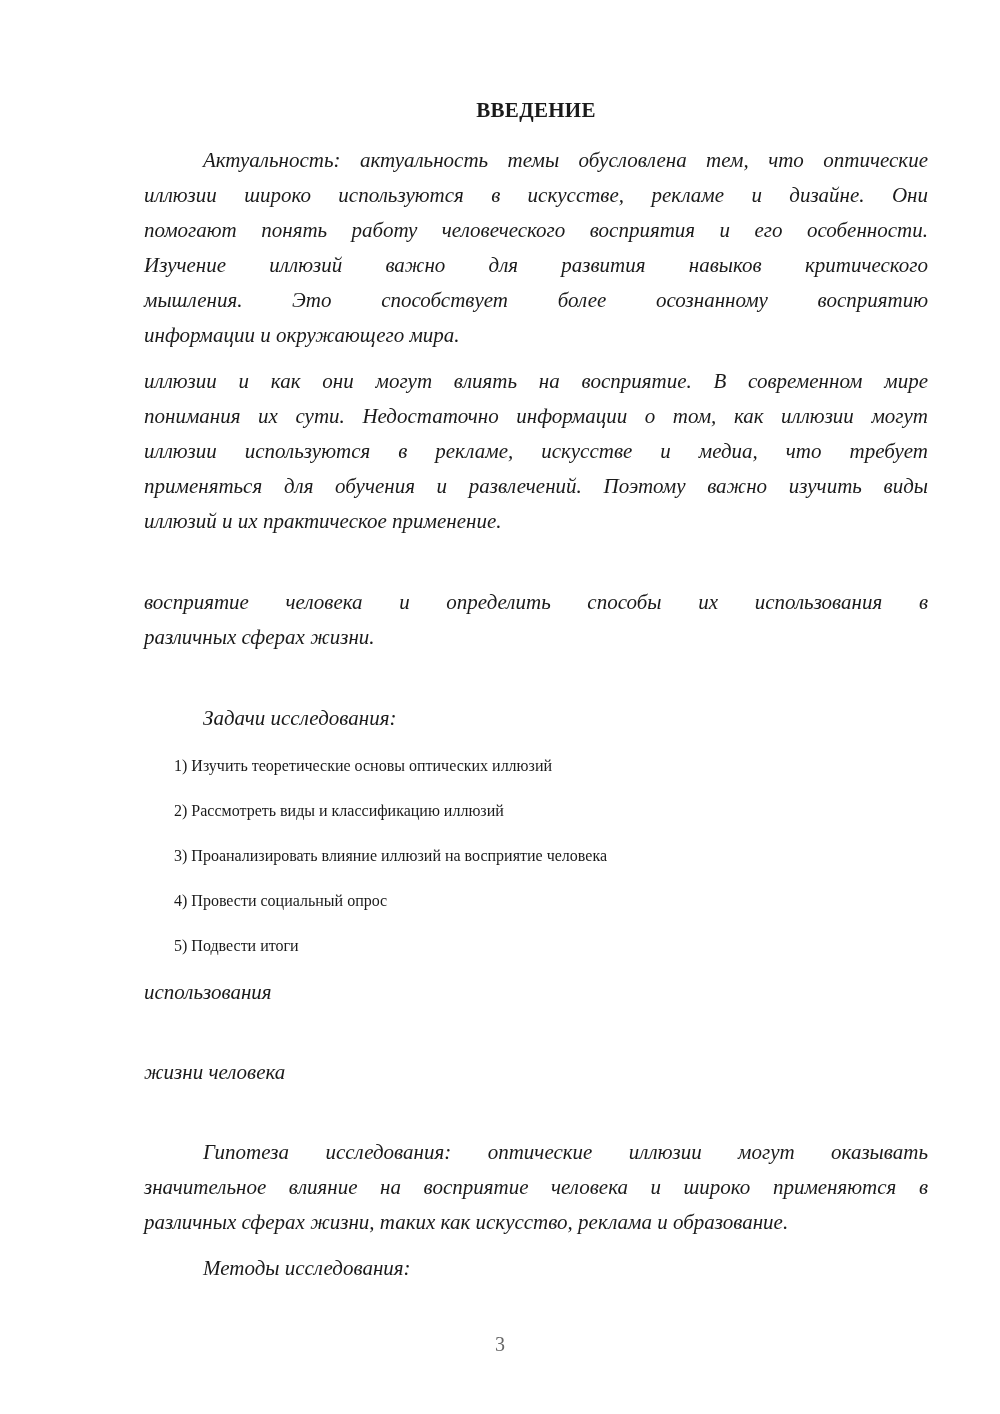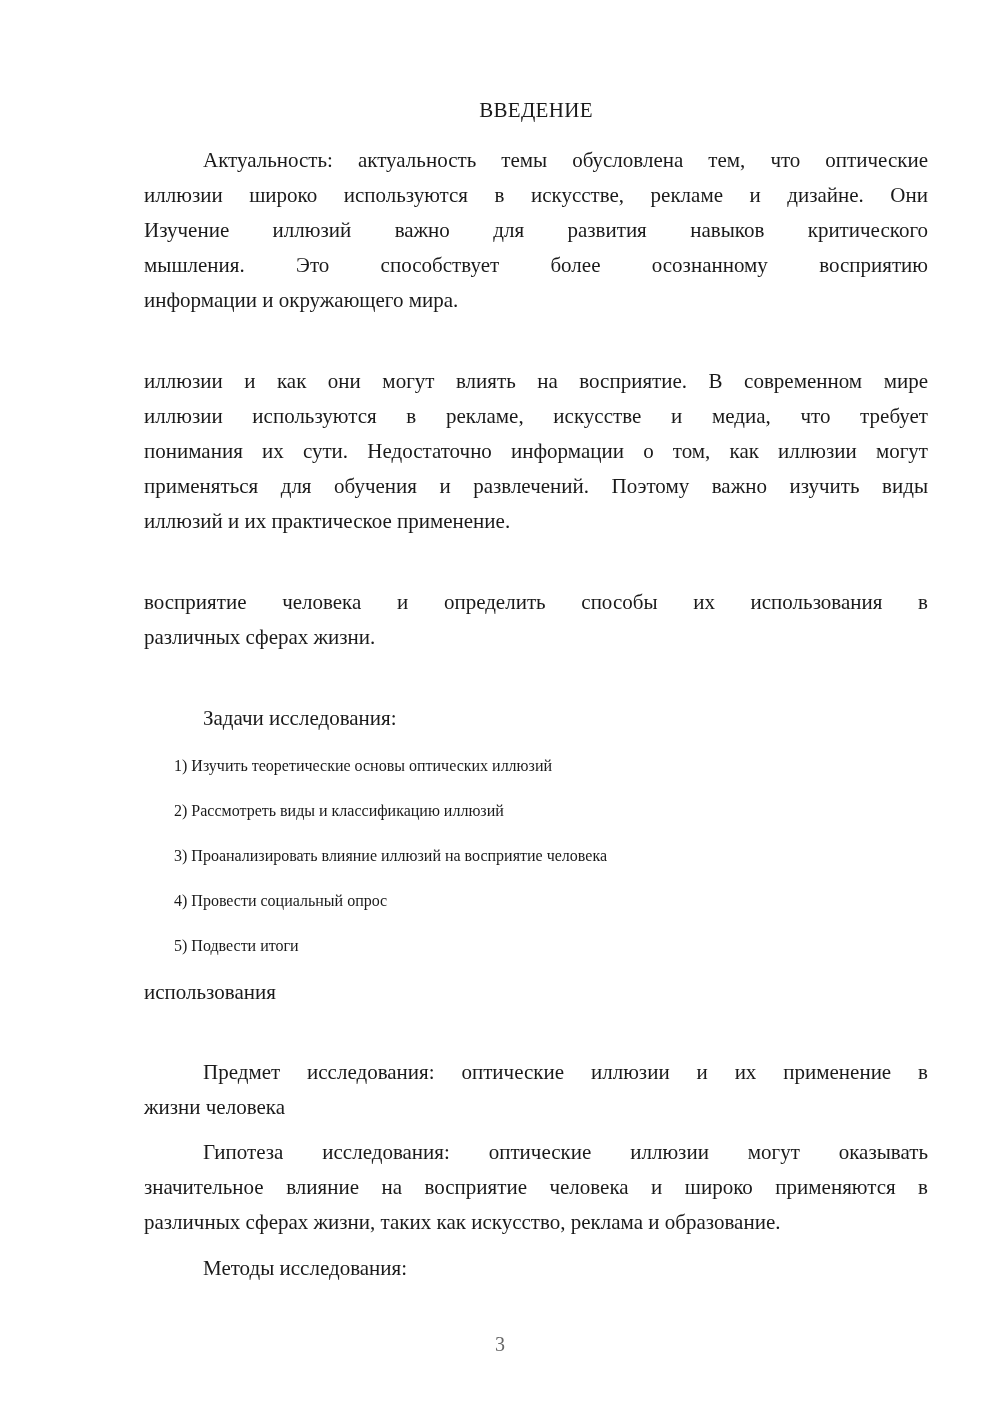--- a/index.html
+++ b/index.html
@@ -1,47 +1,48 @@
 <!DOCTYPE html>
 <html><head>
   <meta charset="utf-8">
   <style>
     html, body { margin: 0; padding: 0; background: #ffffff; }
     body { width: 1000px; height: 1414px; position: relative; overflow: hidden;
       font-family: "Liberation Serif", "DejaVu Serif", serif; color: #1a1a1a; }
     .page { position: absolute; left: 144px; top: 0; width: 784px; }
     .title { position: absolute; left: 0; top: 98px; width: 784px; text-align: center;
-      font-weight: normal; font-size: 21px; letter-spacing: 0.3px; }
+      font-weight: bold; font-size: 21px; letter-spacing: 0.3px; }
     .para { position: absolute; left: 0; width: 784px; font-size: 21px; line-height: 35px;
-      text-align: justify; text-align-last: left; margin: 0; }
+      text-align: justify; text-align-last: left; margin: 0; font-style: italic; }
     .para .line { display: block; text-align: justify; text-align-last: justify; white-space: nowrap; }
     .para .line.last { text-align-last: left; }
     .indent { padding-left: 59px; }
     .item { position: absolute; left: 30px; font-size: 16px; line-height: 35px; white-space: nowrap; }
     .pagenum { position: absolute; left: 0; top: 1333px; width: 1000px; text-align: center;
       font-size: 20px; color: #666666; font-family: "Liberation Serif", serif; }
   </style>
 </head>
 <body>
 
 <div class="page">
   <div class="title">ВВЕДЕНИЕ</div>
 
   <div class="para" style="top:143px">
     <span class="line indent">Актуальность: актуальность темы обусловлена тем, что оптические</span>
     <span class="line">иллюзии широко используются в искусстве, рекламе и дизайне. Они</span>
+    <span class="line">помогают понять работу человеческого восприятия и его особенности.</span>
     <span class="line">Изучение иллюзий важно для развития навыков критического</span>
     <span class="line">мышления. Это способствует более осознанному восприятию</span>
     <span class="line last">информации и окружающего мира.</span>
   </div>
 
   <div class="para" style="top:364px">
     <span class="line">иллюзии и как они могут влиять на восприятие. В современном мире</span>
+    <span class="line">понимания их сути. Недостаточно информации о том, как иллюзии могут</span>
     <span class="line">иллюзии используются в рекламе, искусстве и медиа, что требует</span>
-    <span class="line">понимания их сути. Недостаточно информации о том, как иллюзии могут</span>
     <span class="line">применяться для обучения и развлечений. Поэтому важно изучить виды</span>
     <span class="line last">иллюзий и их практическое применение.</span>
   </div>
 
   <div class="para" style="top:585px">
     <span class="line">восприятие человека и определить способы их использования в</span>
     <span class="line last">различных сферах жизни.</span>
   </div>
 
   <div class="para" style="top:701px">
@@ -52,21 +53,20 @@
   <div class="item" style="top:793px">2) Рассмотреть виды и классификацию иллюзий</div>
   <div class="item" style="top:838px">3) Проанализировать влияние иллюзий на восприятие человека</div>
   <div class="item" style="top:883px">4) Провести социальный опрос</div>
   <div class="item" style="top:928px">5) Подвести итоги</div>
 
   <div class="para" style="top:975px">
     <span class="line last">использования</span>
   </div>
 
   <div class="para" style="top:1055px">
-    <span class="line indent">Предмет исследования: оптические иллюзии и их применение в</span>
     <span class="line last">жизни человека</span>
   </div>
 
   <div class="para" style="top:1135px">
     <span class="line indent">Гипотеза исследования: оптические иллюзии могут оказывать</span>
     <span class="line">значительное влияние на восприятие человека и широко применяются в</span>
     <span class="line last">различных сферах жизни, таких как искусство, реклама и образование.</span>
   </div>
 
   <div class="para" style="top:1251px">

